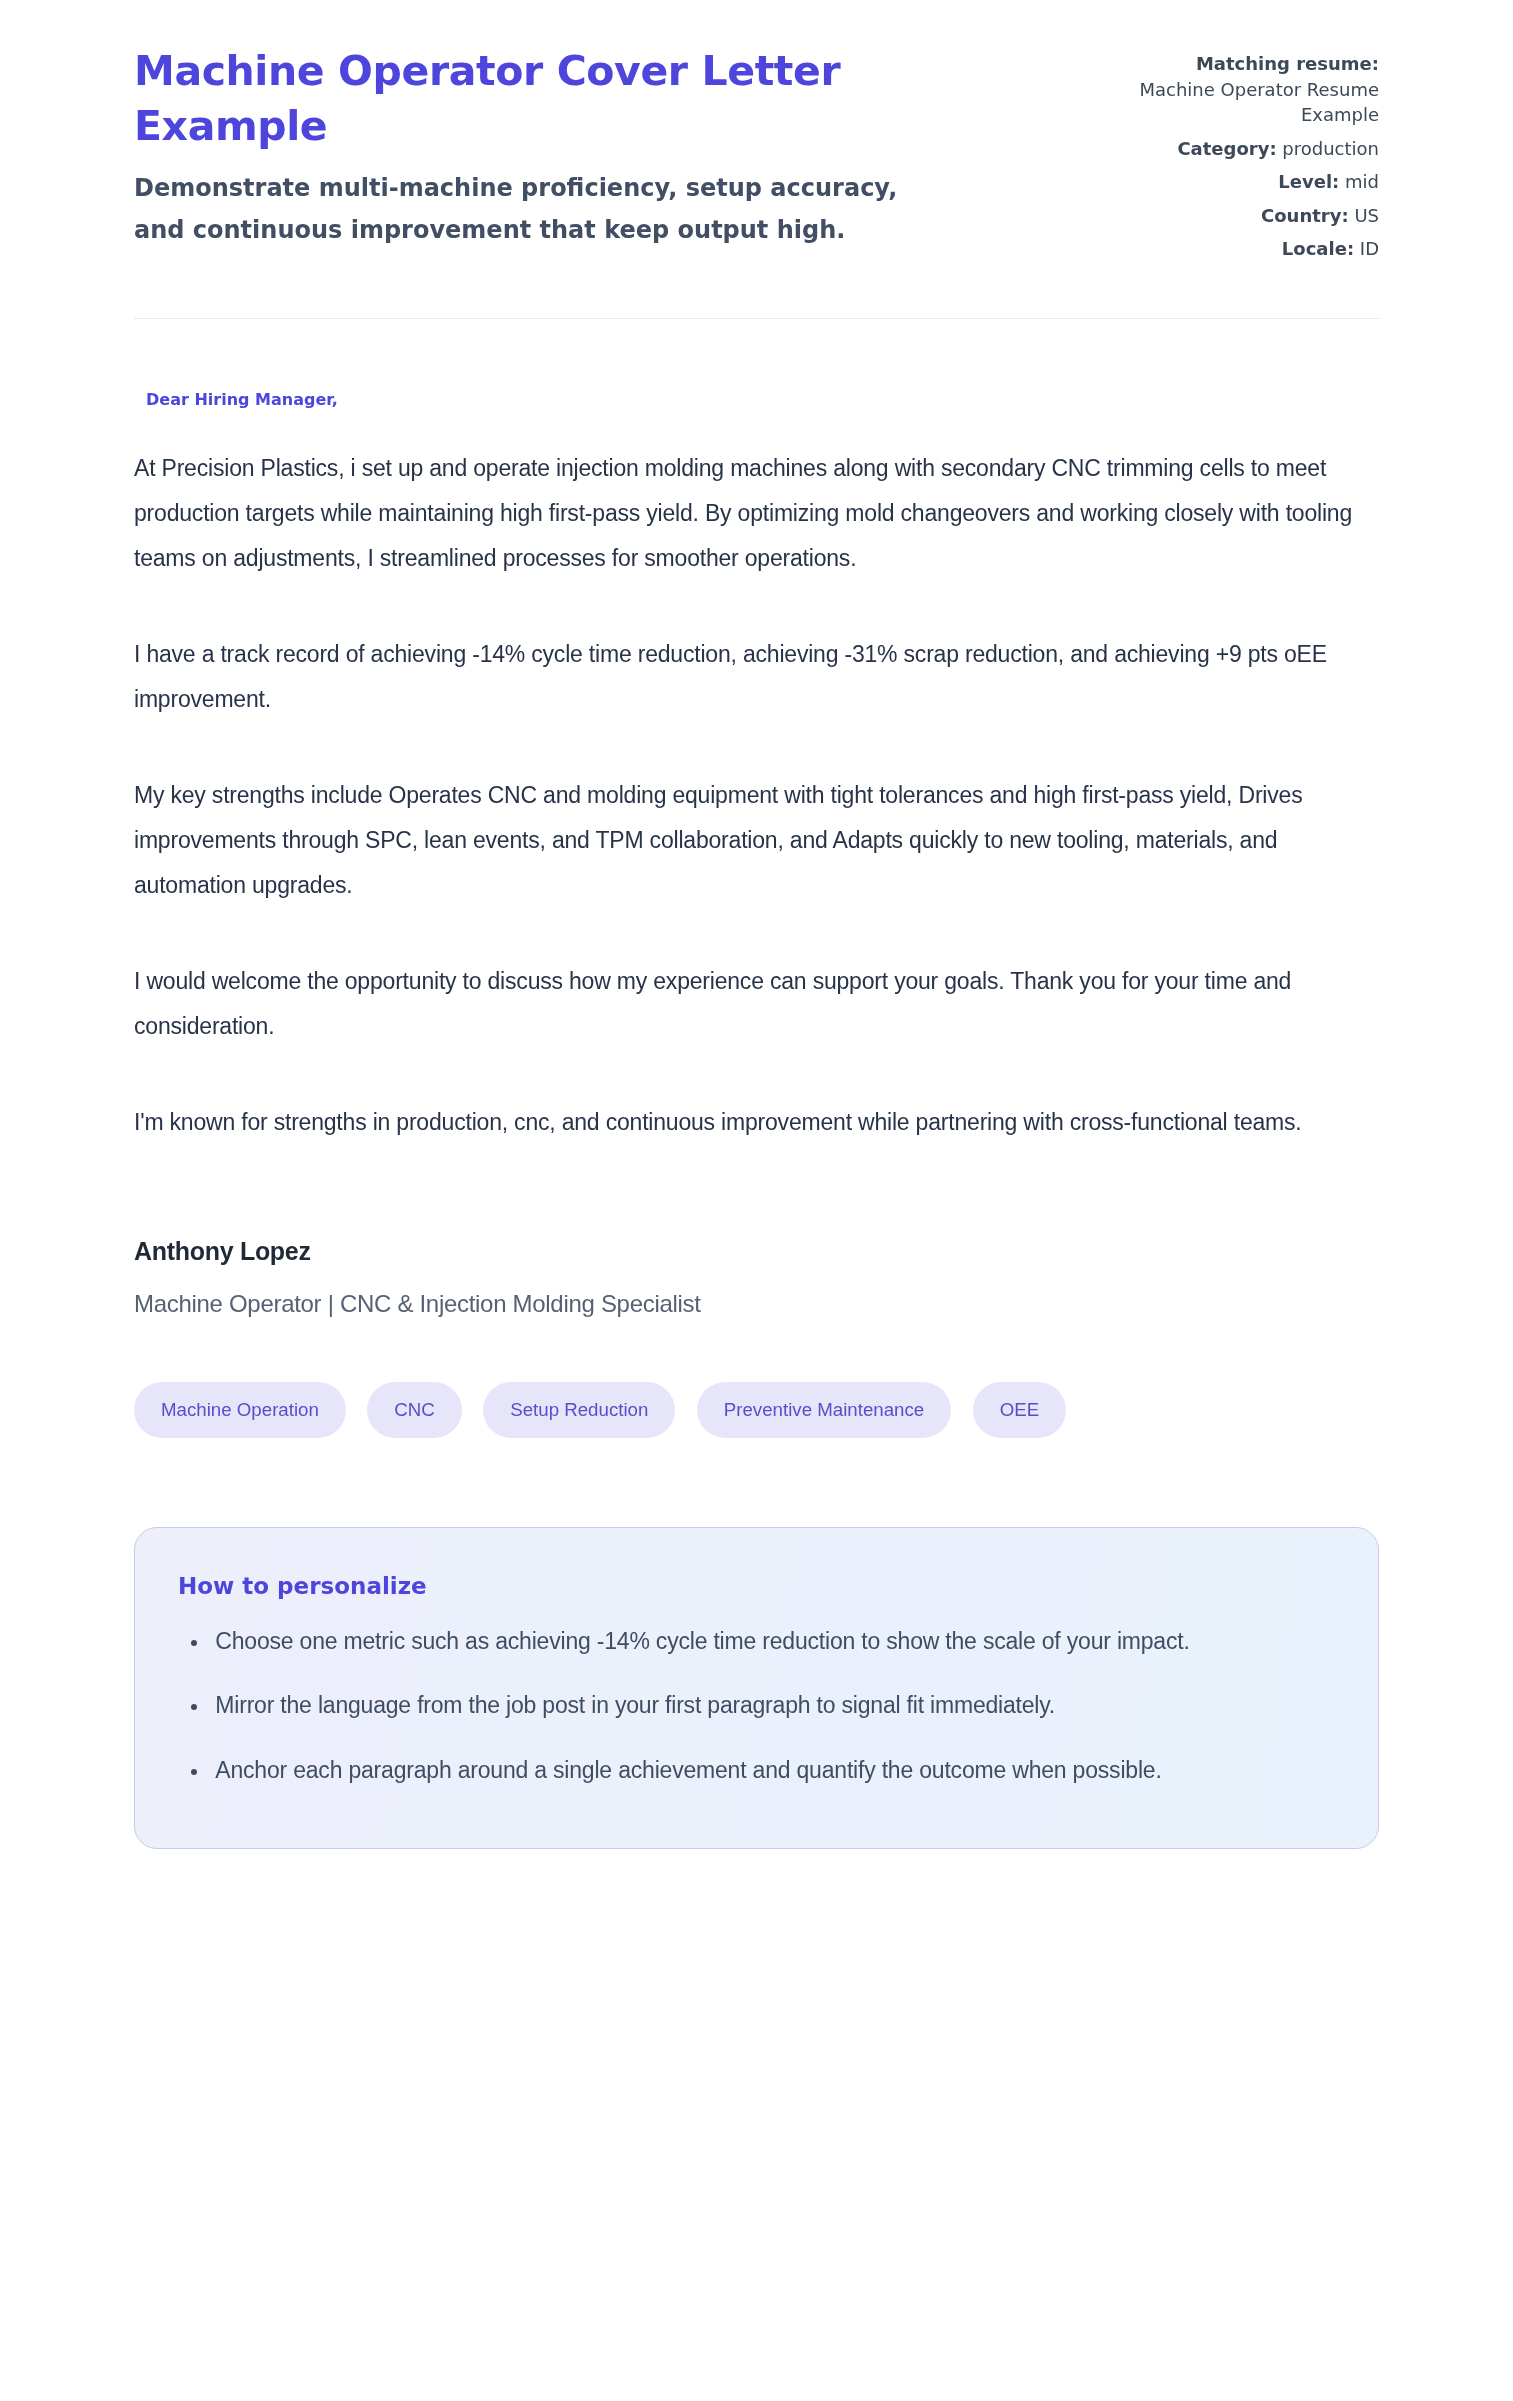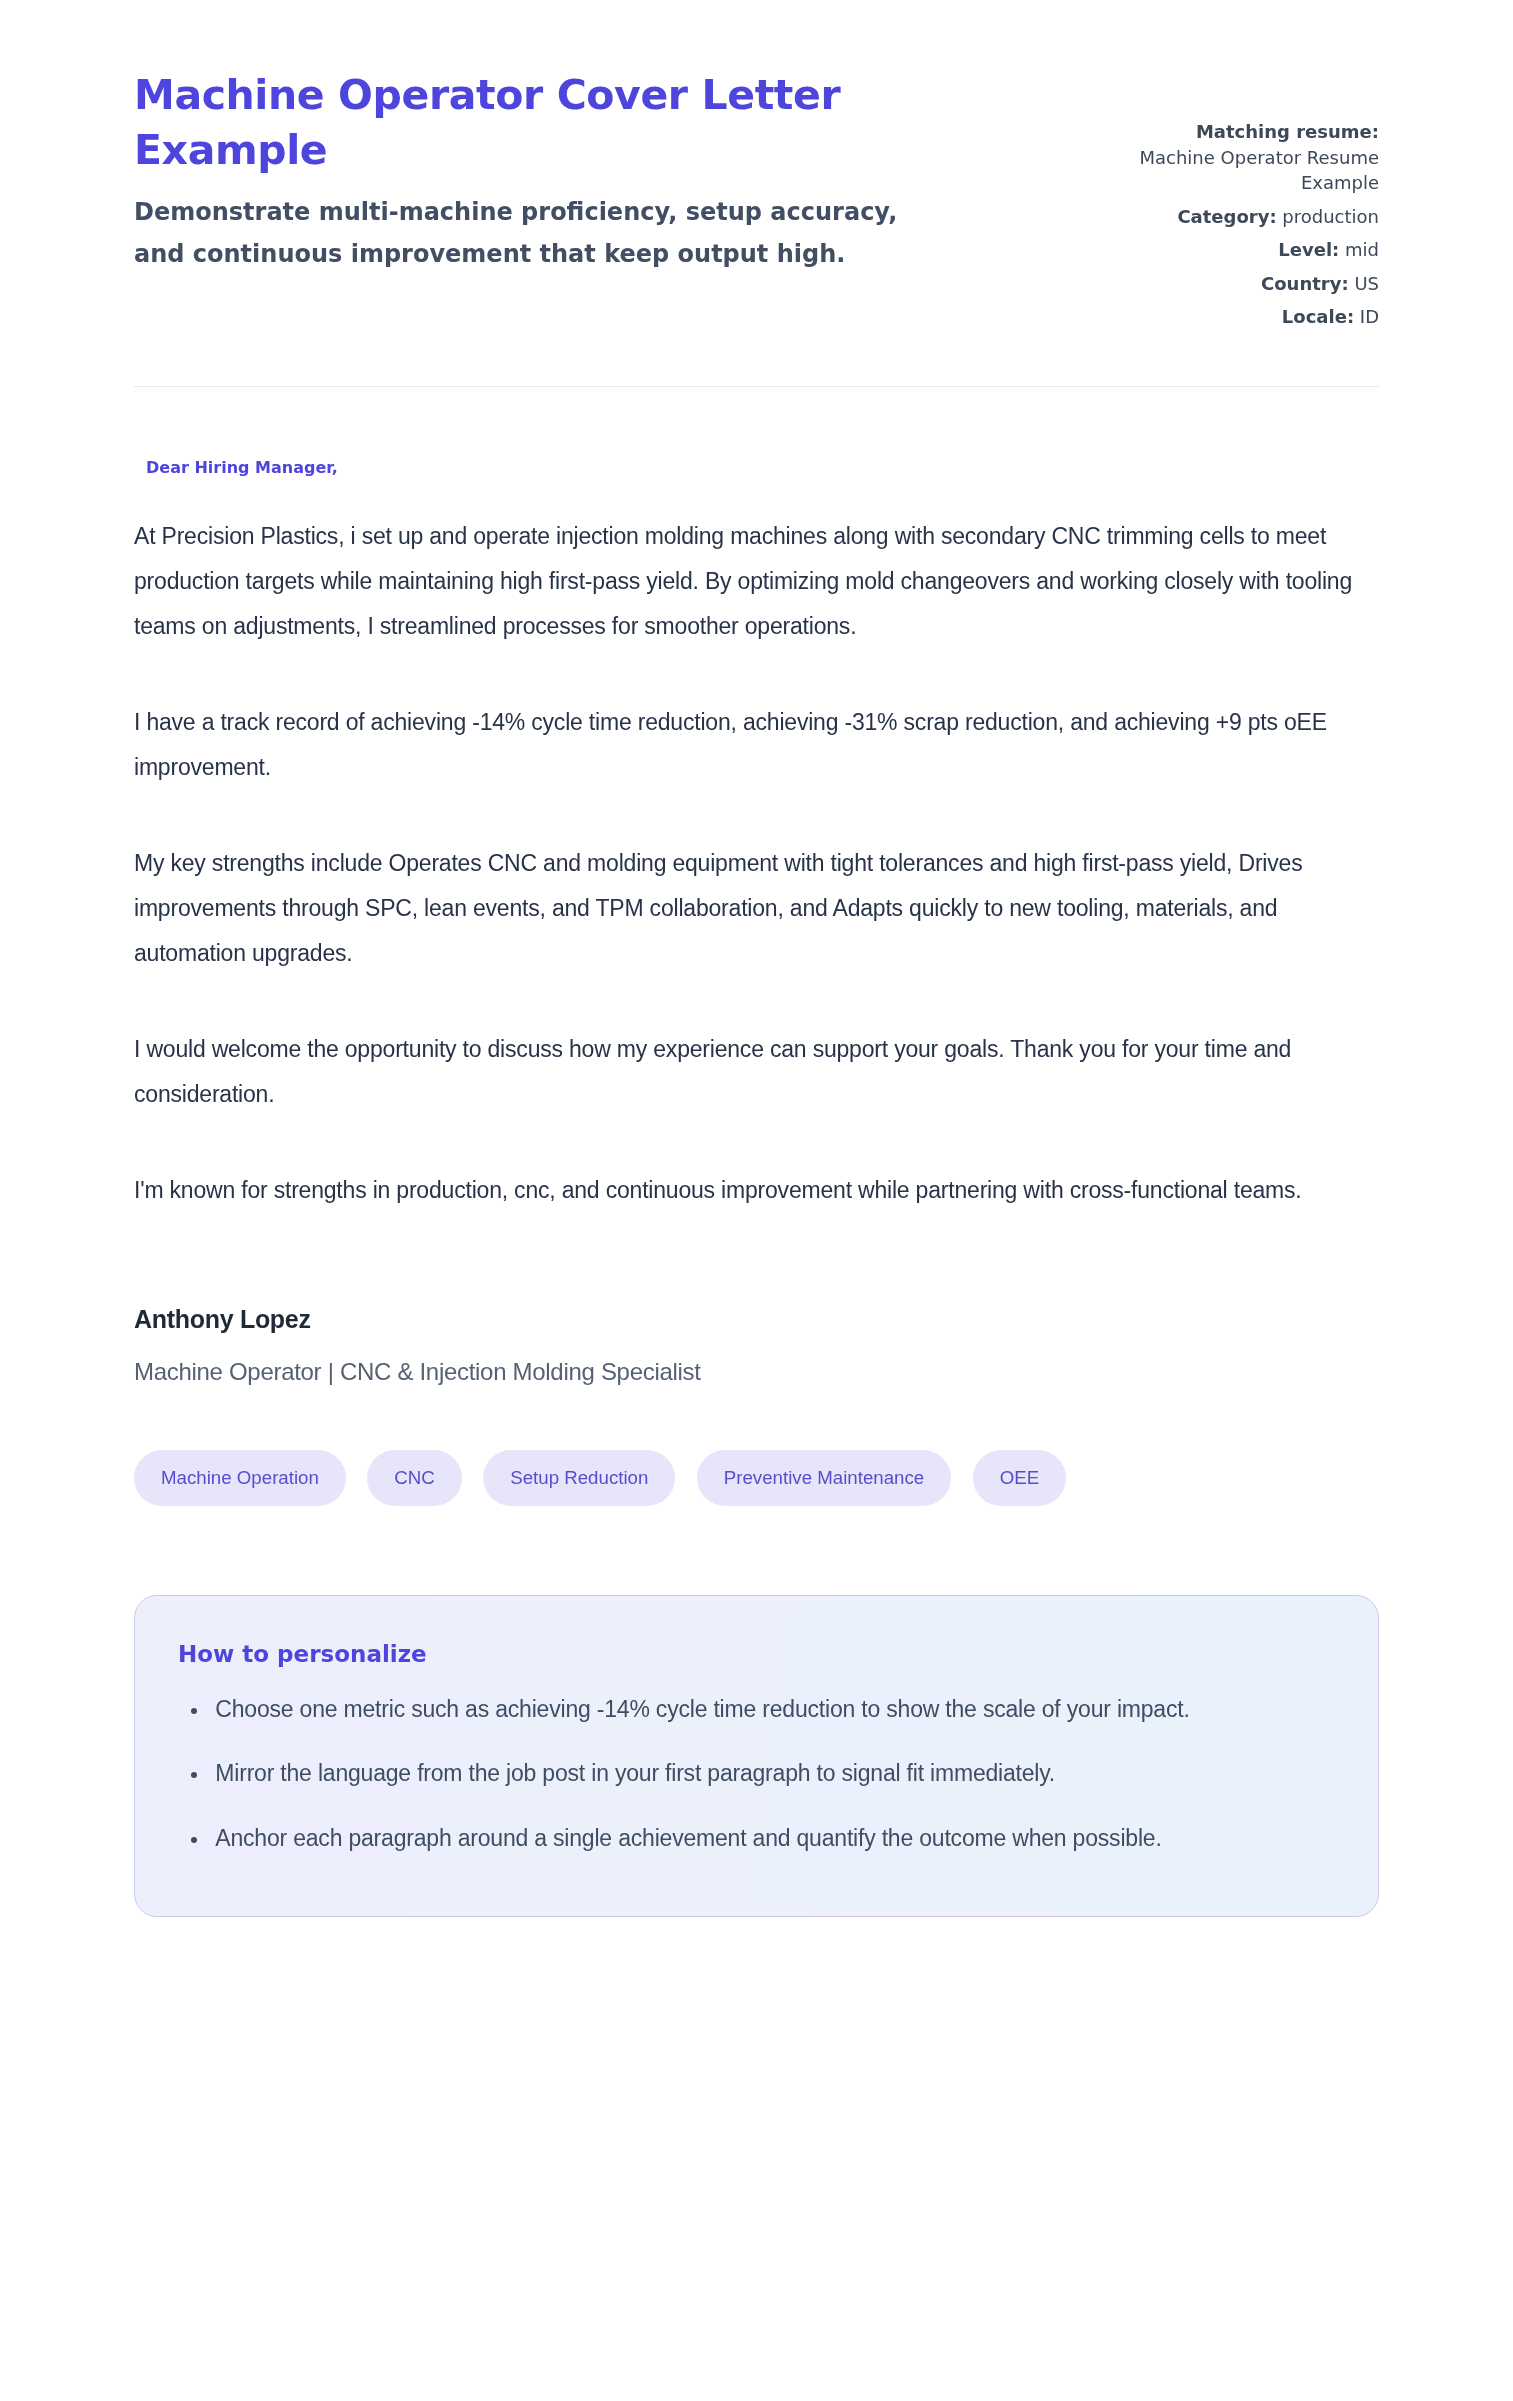--- a/index.html
+++ b/index.html
@@ -16,40 +16,40 @@
     --tip-box-bg-end:#e9f2fc;
     --tip-text:#3f4d63;
     --divider:#e7e9ee;
   }
   *{box-sizing:border-box;}
   html,body{margin:0;padding:0;}
   body{
     width:1513px;height:2401px;overflow:hidden;background:#ffffff;
     font-family:"Liberation Sans",sans-serif;color:var(--body-text);
   }
-  .page{padding:68px 134px 0 134px;width:1513px;}
+  .page{padding:44px 134px 0 134px;width:1513px;}
 
   
   .header{display:flex;justify-content:space-between;align-items:flex-start;}
   .header-left{max-width:890px;}
   .page-title{
     margin:0;font-family:"DejaVu Sans",sans-serif;font-weight:700;
     font-size:41px;line-height:1.34;color:var(--accent-indigo);letter-spacing:-0.4px;
   }
   .page-subtitle{
     margin:14.2px 0 0 0;max-width:783px;font-family:"DejaVu Sans",sans-serif;
     font-weight:700;font-size:24px;line-height:1.74;color:var(--subtitle-text);
   }
   .meta{
     width:267px;flex:0 0 auto;text-align:right;padding-top:7.1px;
     font-family:"DejaVu Sans",sans-serif;font-size:18px;line-height:1.42;color:var(--meta-text);
   }
   .meta-row{margin-bottom:8px;}
   .meta-label{font-weight:700;}
-  .meta-resume .meta-label{display:block;margin-top:44px;}
+  .meta-resume .meta-label{display:block;}
   .meta-resume .meta-value{display:block;}
 
   .divider{border:none;border-top:1.8px solid var(--divider);margin:48px 0 0 0;}
 
   
   .greeting{
     margin:71px 0 0 12px;font-family:"DejaVu Sans",sans-serif;font-weight:700;
     font-size:16px;color:var(--accent-indigo);
   }
   .paragraphs{margin-top:37px;}

